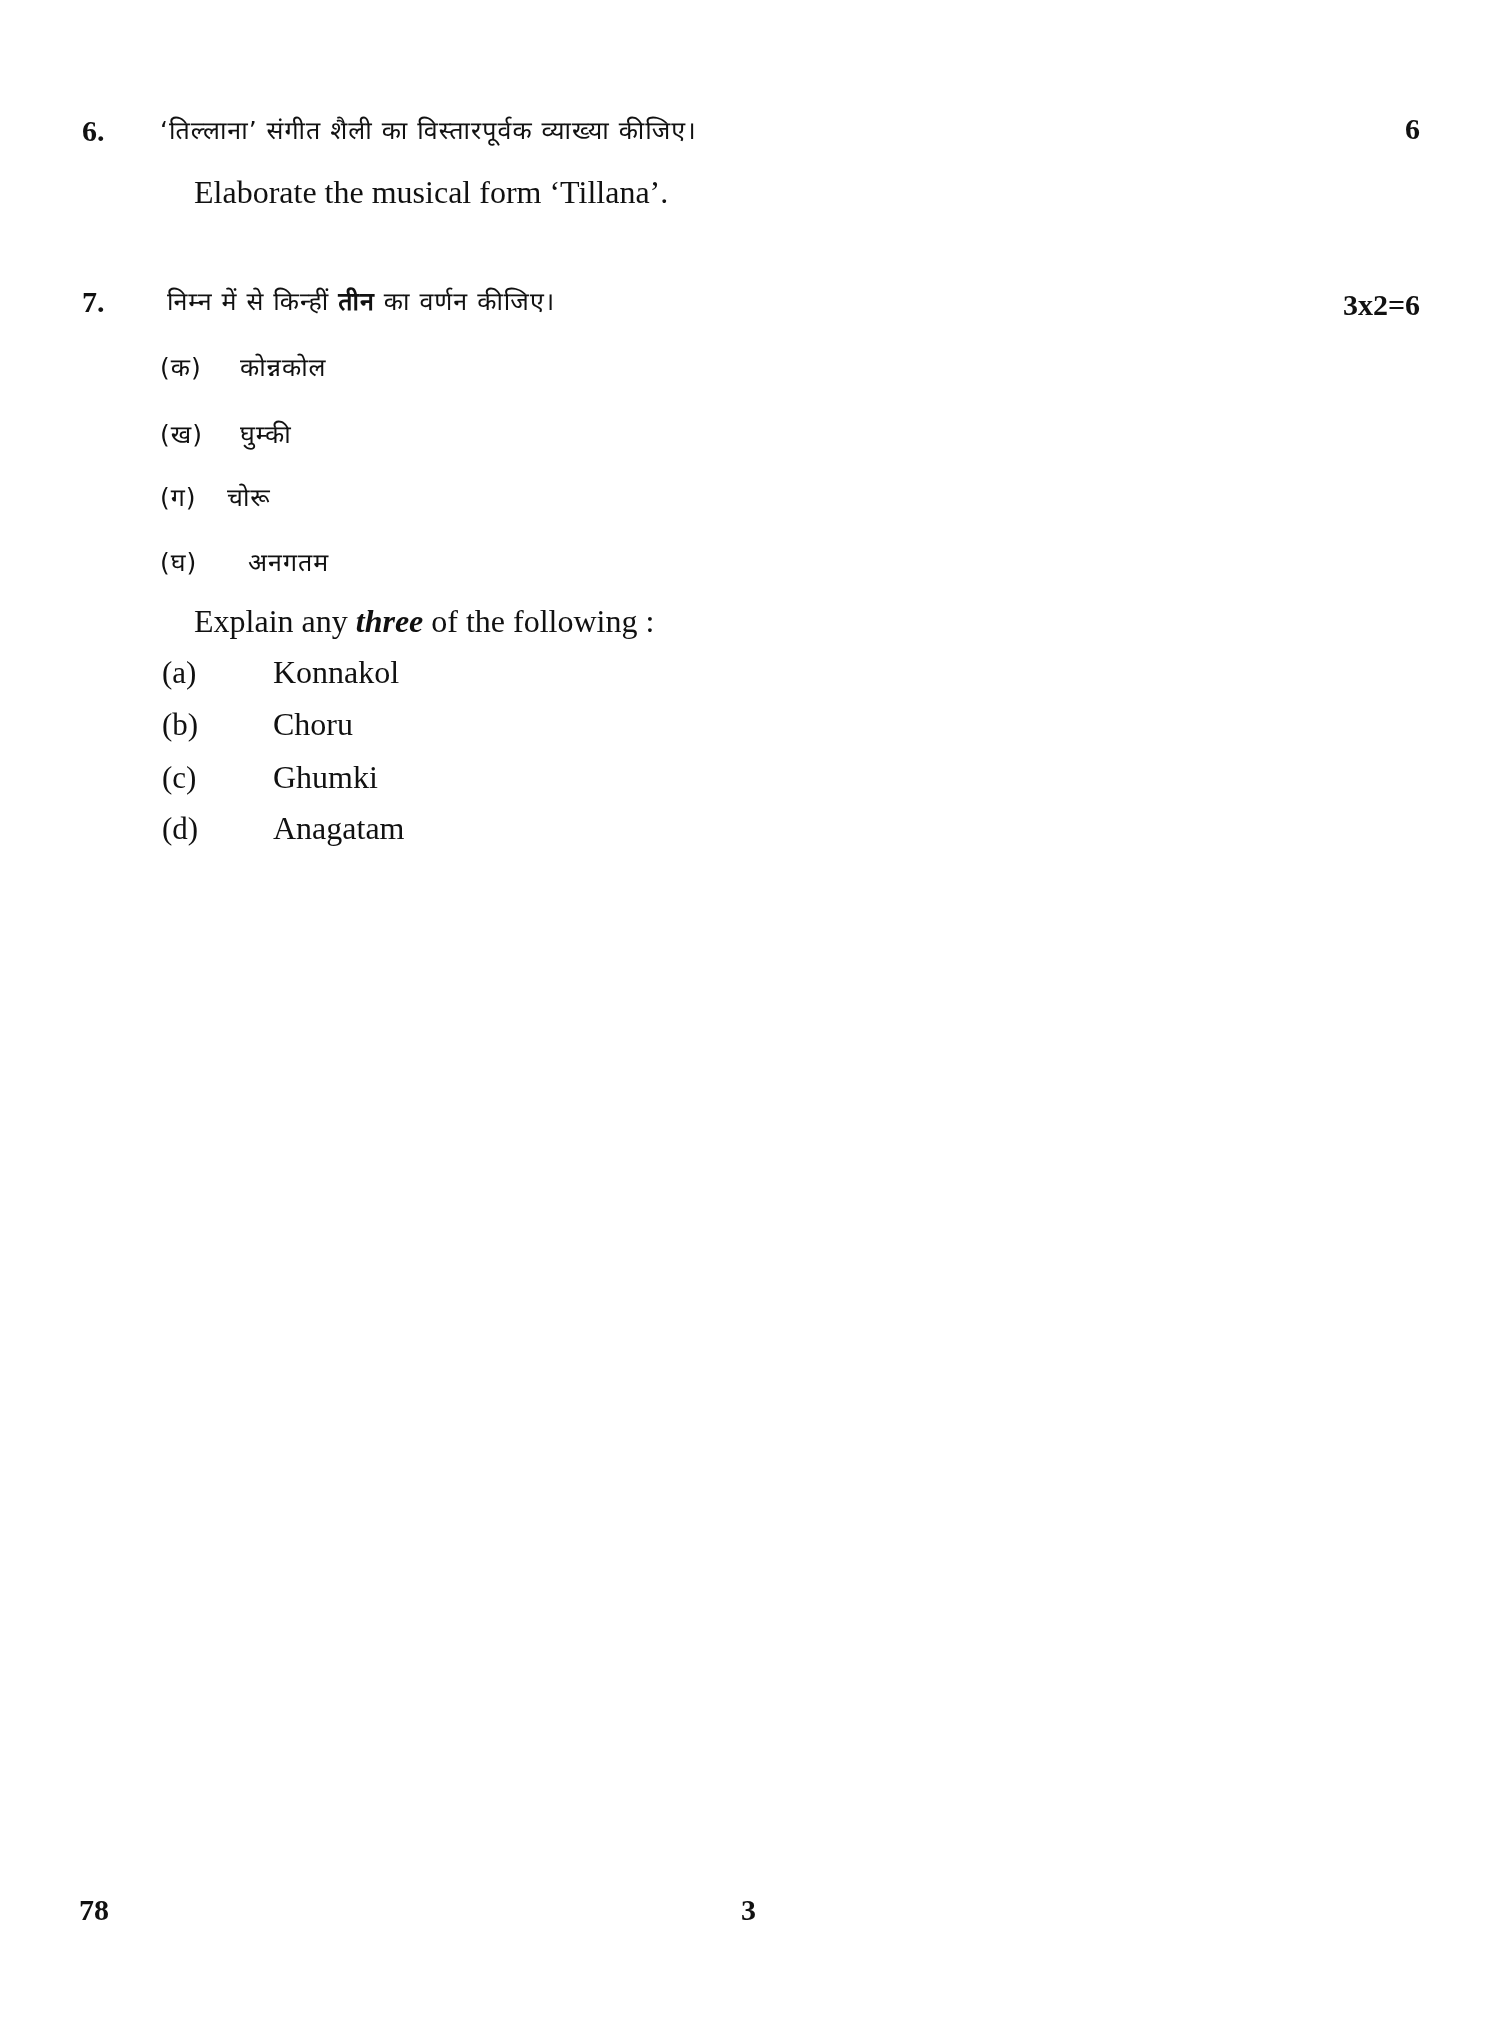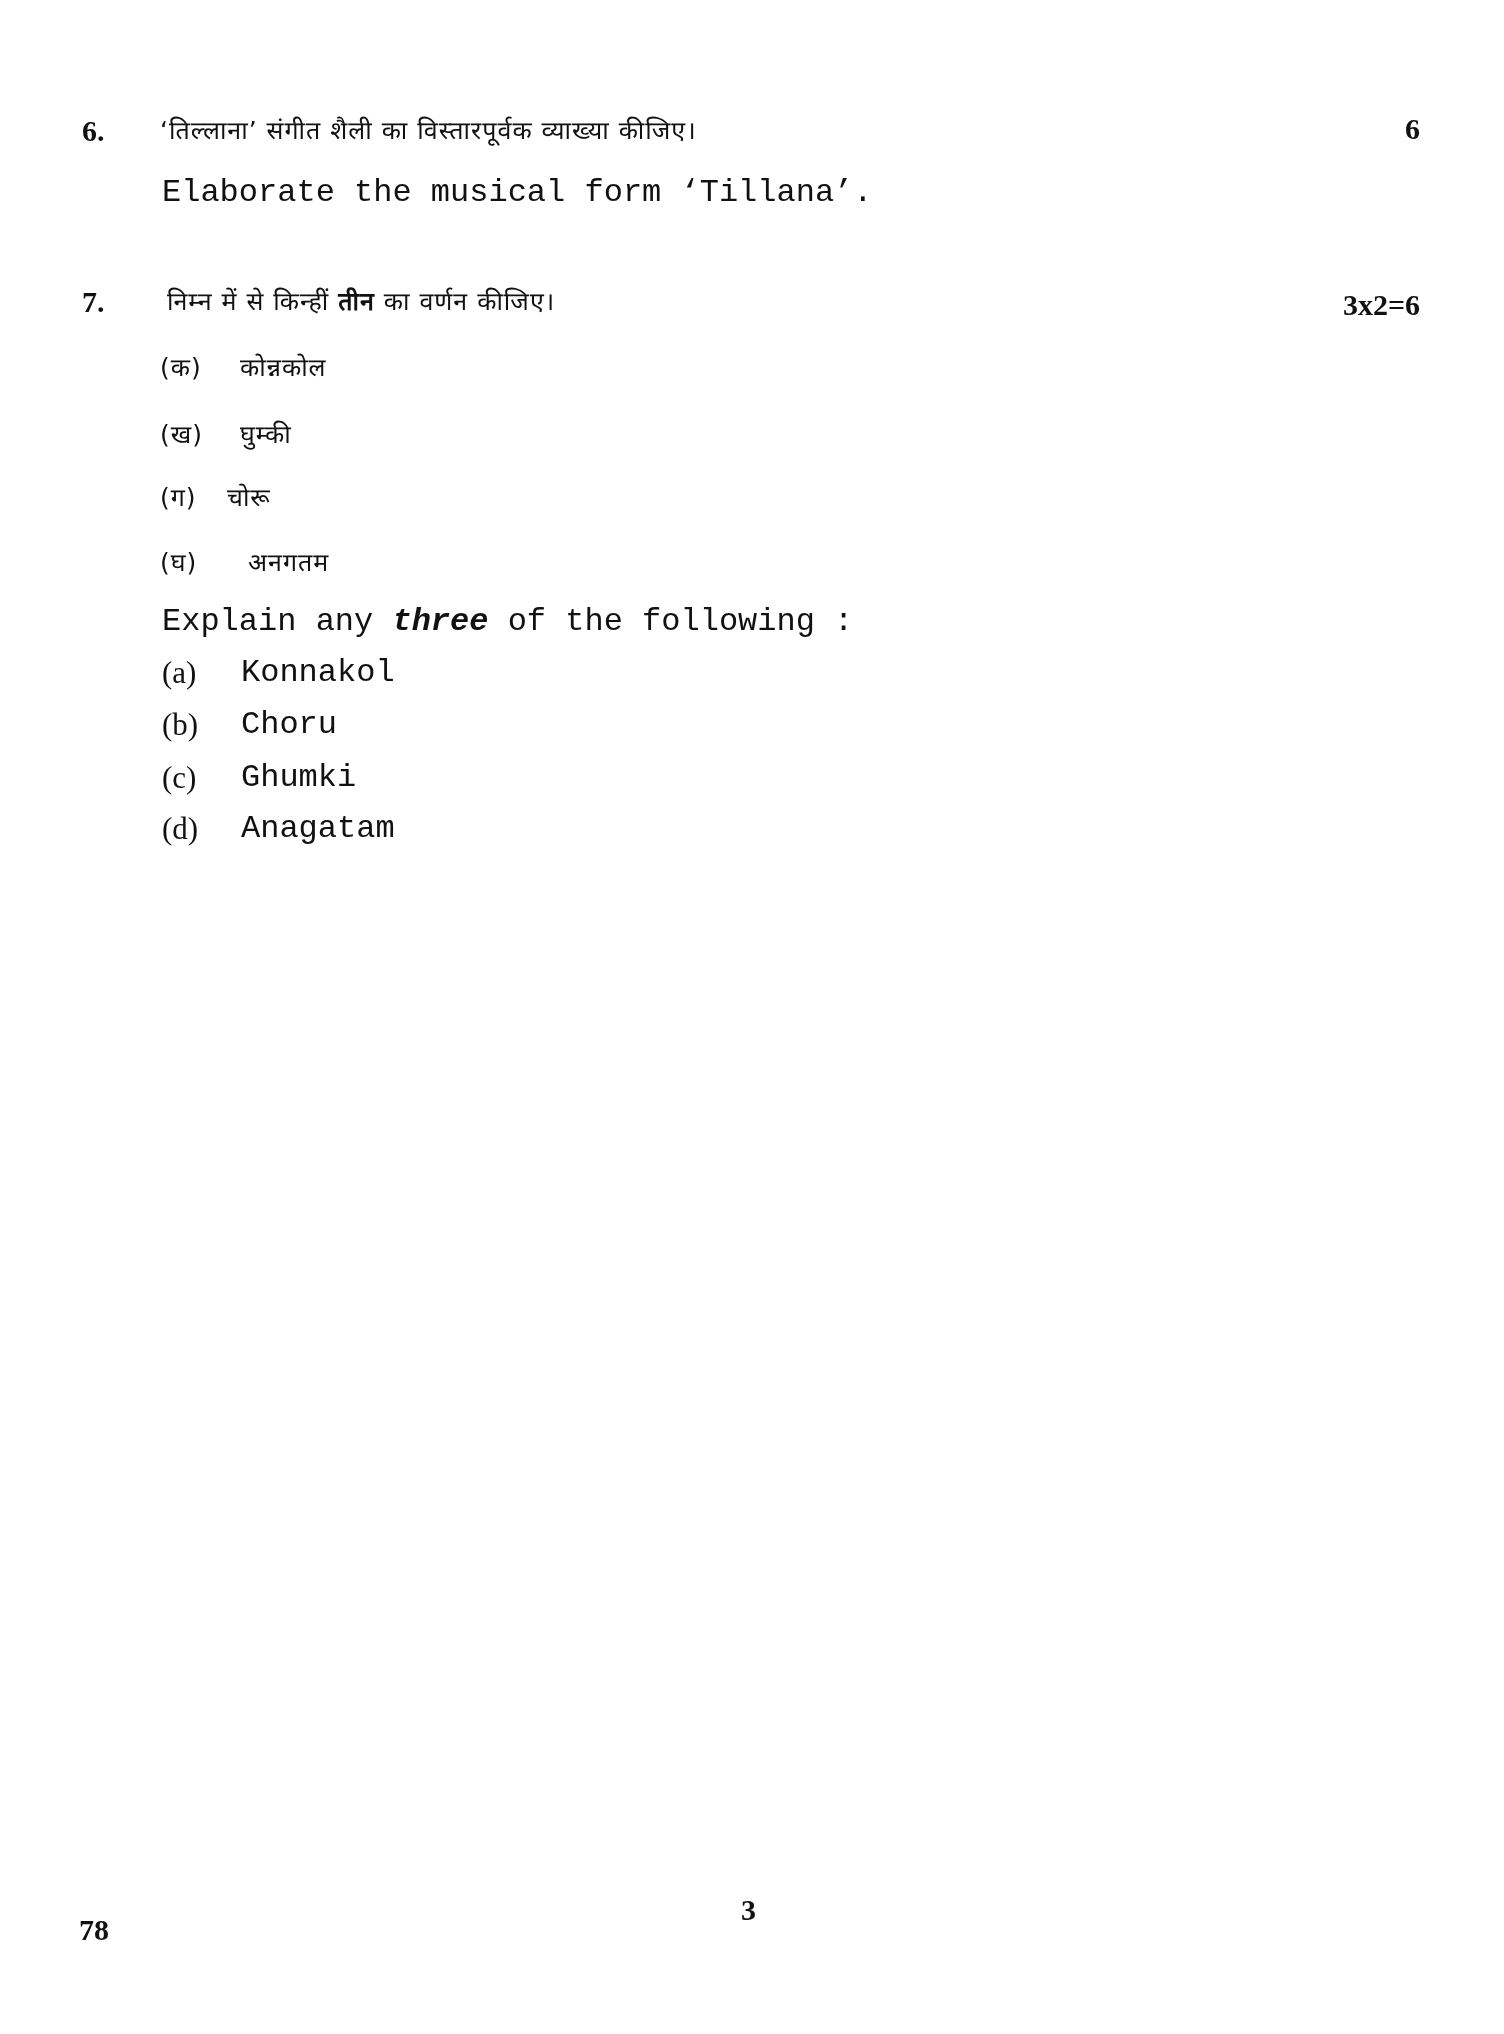--- a/index.html
+++ b/index.html
@@ -1,21 +1,21 @@
 <!DOCTYPE html>
 <html><head>
   <meta charset="utf-8">
   <style>
     html, body { margin: 0; padding: 0; background: #ffffff; }
     body { width: 1504px; height: 2034px; position: relative; overflow: hidden; color: #111111;
            font-family: "DejaVu Serif", "Liberation Serif", serif; }
     .abs { position: absolute; white-space: nowrap; }
     .qnum { font-family: "Liberation Serif", serif; font-weight: bold; font-size: 30px; }
     .hin { font-family: "DejaVu Sans", sans-serif; font-size: 25px; letter-spacing: 1px; }
-    .eng { font-family: Liberation Mono, monospace; font-size: 32px; }
+    .eng { font-family: Liberation Serif, serif; font-size: 32px; margin-left: 32px; }
     .marks { font-family: "Liberation Serif", serif; font-weight: bold; font-size: 30px; text-align: right; }
     .lbl { font-family: "Liberation Serif", serif; font-size: 31px; }
     .foot { font-family: "Liberation Serif", serif; font-weight: bold; font-size: 30px; }
     b.hb { font-weight: bold; }
   </style>
 </head>
 <body>
 
 <div>
   <div class="abs qnum" style="left:82px; top:114px;">6.</div>
@@ -48,15 +48,15 @@
     <div class="abs lbl" style="left:162px; top:707px;">(b)</div>
     <div class="abs eng" style="left:241px; top:706px;">Choru</div>
     <div class="abs lbl" style="left:162px; top:760px;">(c)</div>
     <div class="abs eng" style="left:241px; top:759px;">Ghumki</div>
     <div class="abs lbl" style="left:162px; top:811px;">(d)</div>
     <div class="abs eng" style="left:241px; top:810px;">Anagatam</div>
   </div>
 </div>
 
 <div>
-  <div class="abs foot" style="left:79px; top:1893px;margin-top:20px;">78</div>
+  <div class="abs foot" style="left:79px; top:1893px;">78</div>
   <div class="abs foot" style="left:741px; top:1893px;">3</div>
 </div>
 
 </body></html>

